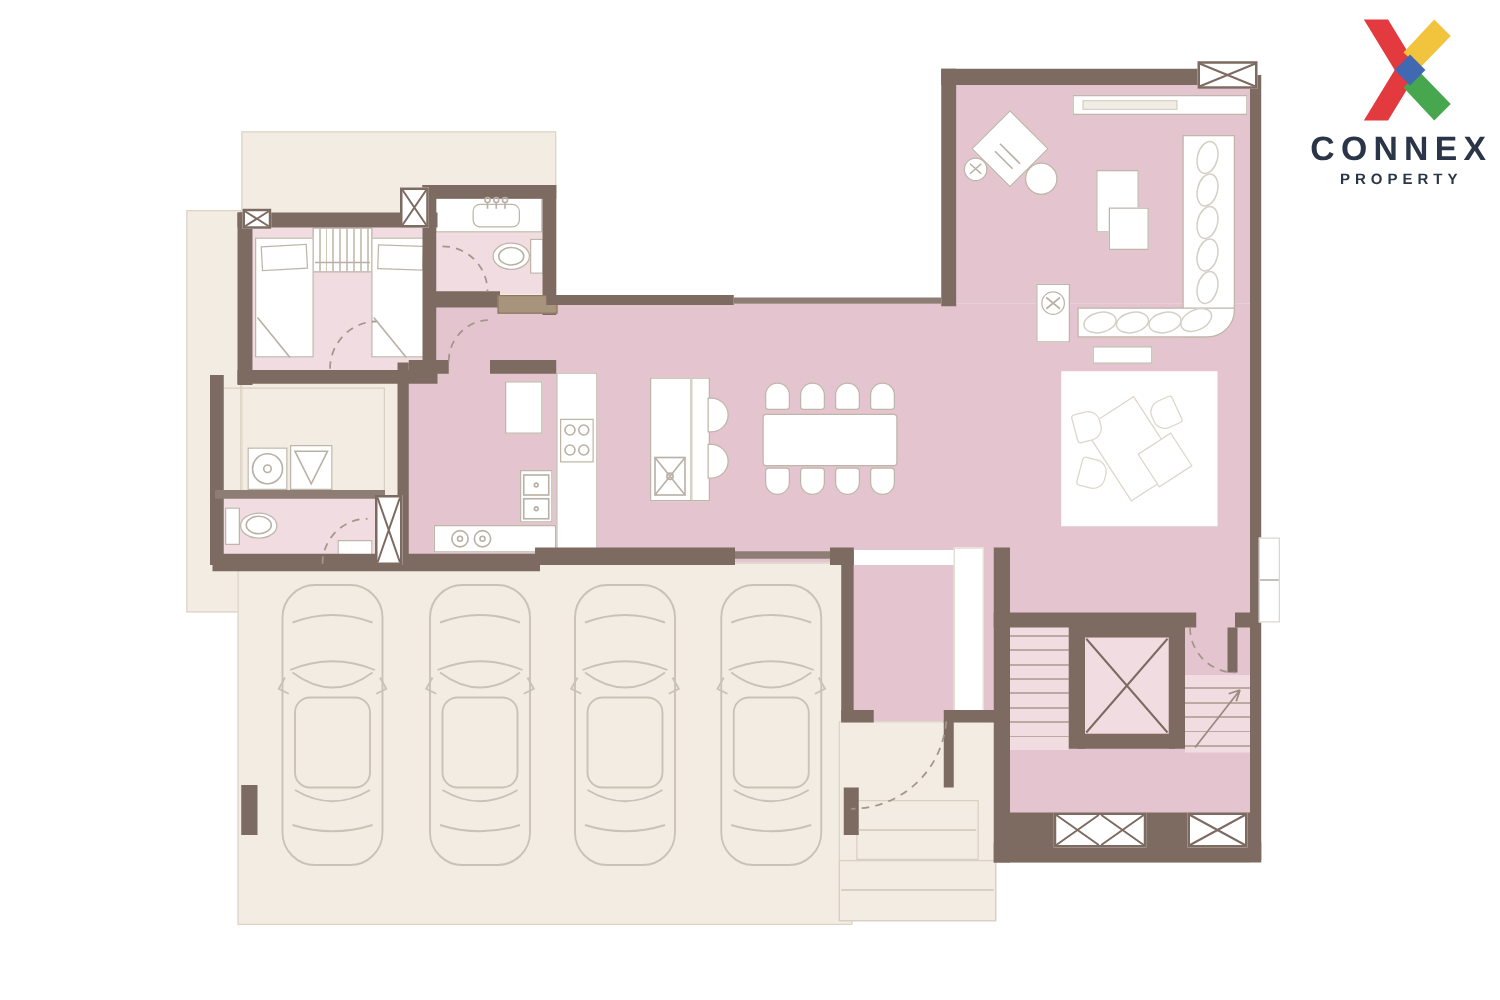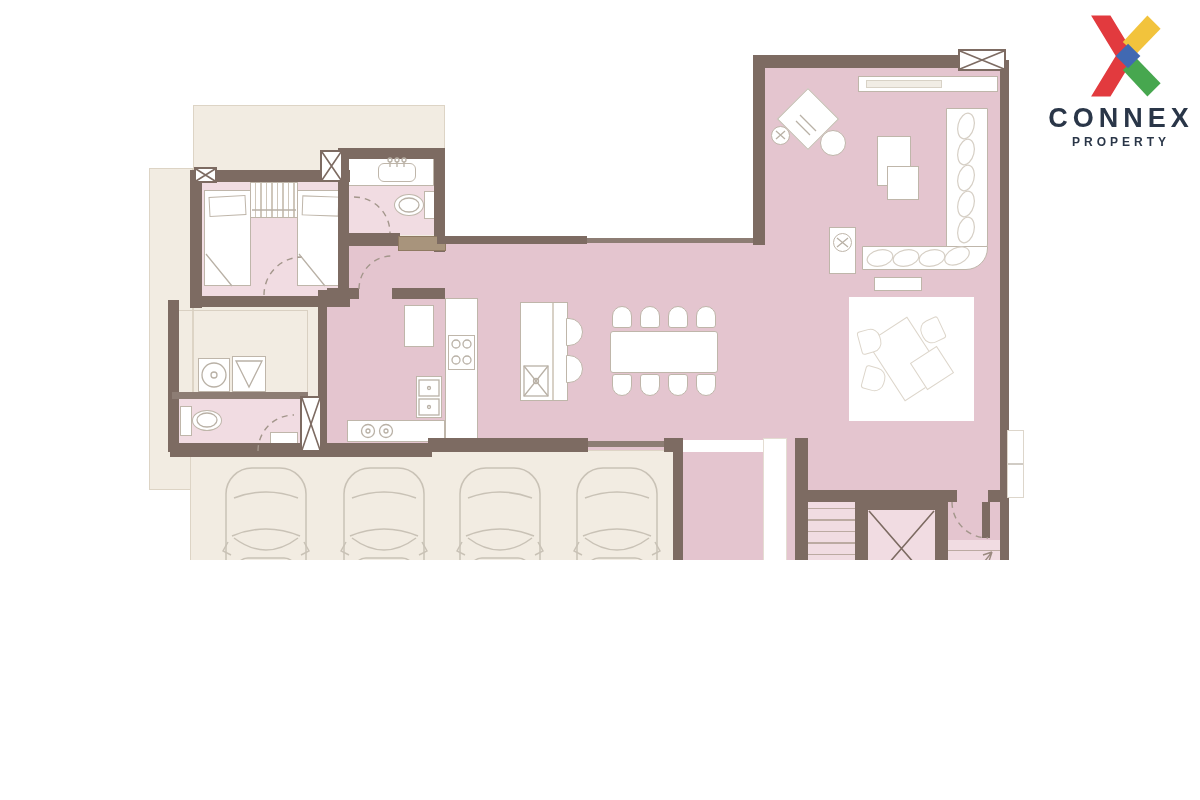--- a/index.html
+++ b/index.html
@@ -1,16 +1,16 @@
 <!DOCTYPE html>
 <html style="--background: #ffffff; --backdrop-beige: #f2ece2; --backdrop-line: #ddd4c5; --wall: #7d6b62; --wall-thin: #8d7d74; --room-pink: #e4c5cf; --room-pink-light: #f1dce2; --furniture-fill: #ffffff; --furniture-stroke: #bfb6aa; --detail-line: #b9b1a6; --cushion-line: #d6cfc5; --arc-line: #a3968b; --tread-line: #bcaaa2; --cabinet-tan: #a8947c; --step-line: #d9d0c2; --car-line: #c9c2b6; --logo-red: #e23a3e; --logo-yellow: #f2c33c; --logo-green: #47a74f; --logo-blue: #4169b2; --logo-text: #2a3648;"><head>
 <meta charset="utf-8">
 <style>
   html,body{margin:0;padding:0;background:#fff;font-family:"Liberation Sans",sans-serif;}
-  .stage{position:relative;width:1200px;height:560px;background:var(--background,#fff);overflow:hidden;}
+  .stage{position:relative;width:1200px;height:800px;background:var(--background,#fff);overflow:hidden;}
 
   
   .beige{position:absolute;background:var(--backdrop-beige,#f2ece2);border:1px solid var(--backdrop-line,#ddd4c5);box-sizing:border-box;z-index:1;}
   .floor{position:absolute;background:var(--room-pink,#e4c5cf);z-index:2;}
   .floor-light{position:absolute;background:var(--room-pink-light,#f1dce2);z-index:2;}
   .outline{position:absolute;border:1.5px solid var(--step-line,#d9d0c2);box-sizing:border-box;z-index:3;}
   .treads{position:absolute;z-index:3;background-image:repeating-linear-gradient(180deg,var(--room-pink-light,#f1dce2) 0 10px,var(--tread-line,#bcaaa2) 10px 11.5px);}
   .wall{position:absolute;background:var(--wall,#7d6b62);z-index:6;}
   .wall.thin{background:var(--wall-thin,#8d7d74);}
   .cabinet{position:absolute;background:var(--cabinet-tan,#a8947c);border:1px solid #8f7a62;box-sizing:border-box;z-index:6;}

